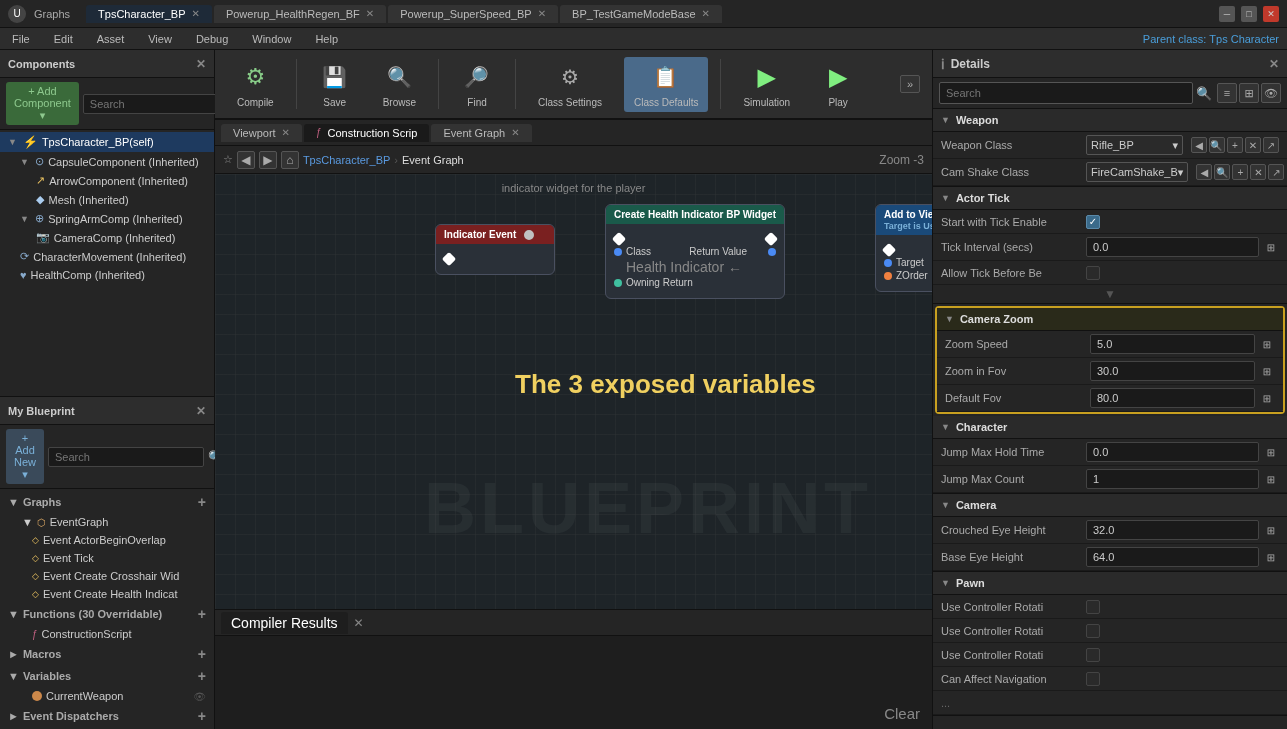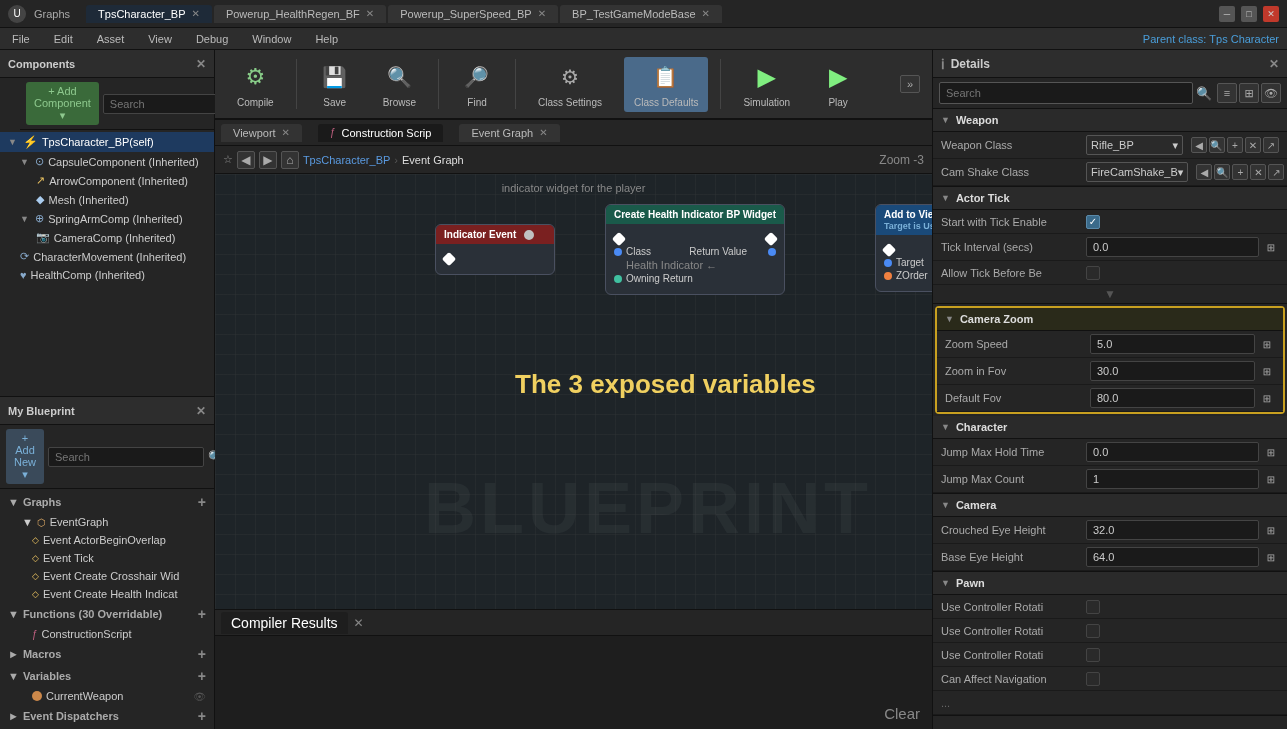--- a/index.html
+++ b/index.html
@@ -140,21 +140,20 @@
       color: #888;
       cursor: pointer;
       font-size: 12px;
     }
     .components-toolbar {
       display: flex;
       align-items: center;
       padding: 4px 6px;
       gap: 4px;
       border-bottom: 1px solid #111;
-      margin-left: 20px;
     }
     .add-component-btn {
       background: #3a6a3a;
       color: #8dc88d;
       border: none;
       padding: 3px 8px;
       border-radius: 3px;
       font-size: 11px;
       cursor: pointer;
       display: flex;
@@ -342,21 +341,21 @@
     }
 
     
     .tab-bar {
       height: 26px;
       background: #252525;
       display: flex;
       align-items: center;
       border-bottom: 1px solid #111;
       padding: 0 6px;
-      gap: 16px;
+      gap: 2px;
       flex-shrink: 0;
     }
     .view-tab {
       padding: 3px 12px;
       background: #333;
       color: #bbb;
       font-size: 11px;
       cursor: pointer;
       border-radius: 3px 3px 0 0;
       display: flex;
@@ -989,21 +988,21 @@
             <div class="bp-pin-row">
               <div class="pin-left">
                 <div class="pin-dot" style="width:8px;height:8px;background:#4a8af4;border-radius:50%;"></div>
                 <span>Class</span>
               </div>
               <div class="pin-right">
                 <span>Return Value</span>
                 <div class="pin-dot" style="width:8px;height:8px;background:#4a8af4;border-radius:50%;"></div>
               </div>
             </div>
-            <div style="padding-left:12px; font-size:11px; color:#888; margin-bottom:2px;">Health Indicator ← </div>
+            <div style="padding-left:12px; font-size:14px; color:#888; margin-bottom:2px;">Health Indicator ← </div>
             <div class="bp-pin-row">
               <div class="pin-left">
                 <div class="pin-dot" style="width:8px;height:8px;background:#40c0a0;border-radius:50%;"></div>
                 <span>Owning Return</span>
               </div>
             </div>
           </div>
         </div>
 
         <div class="bp-node" style="left:660px; top:30px; min-width:150px;">

